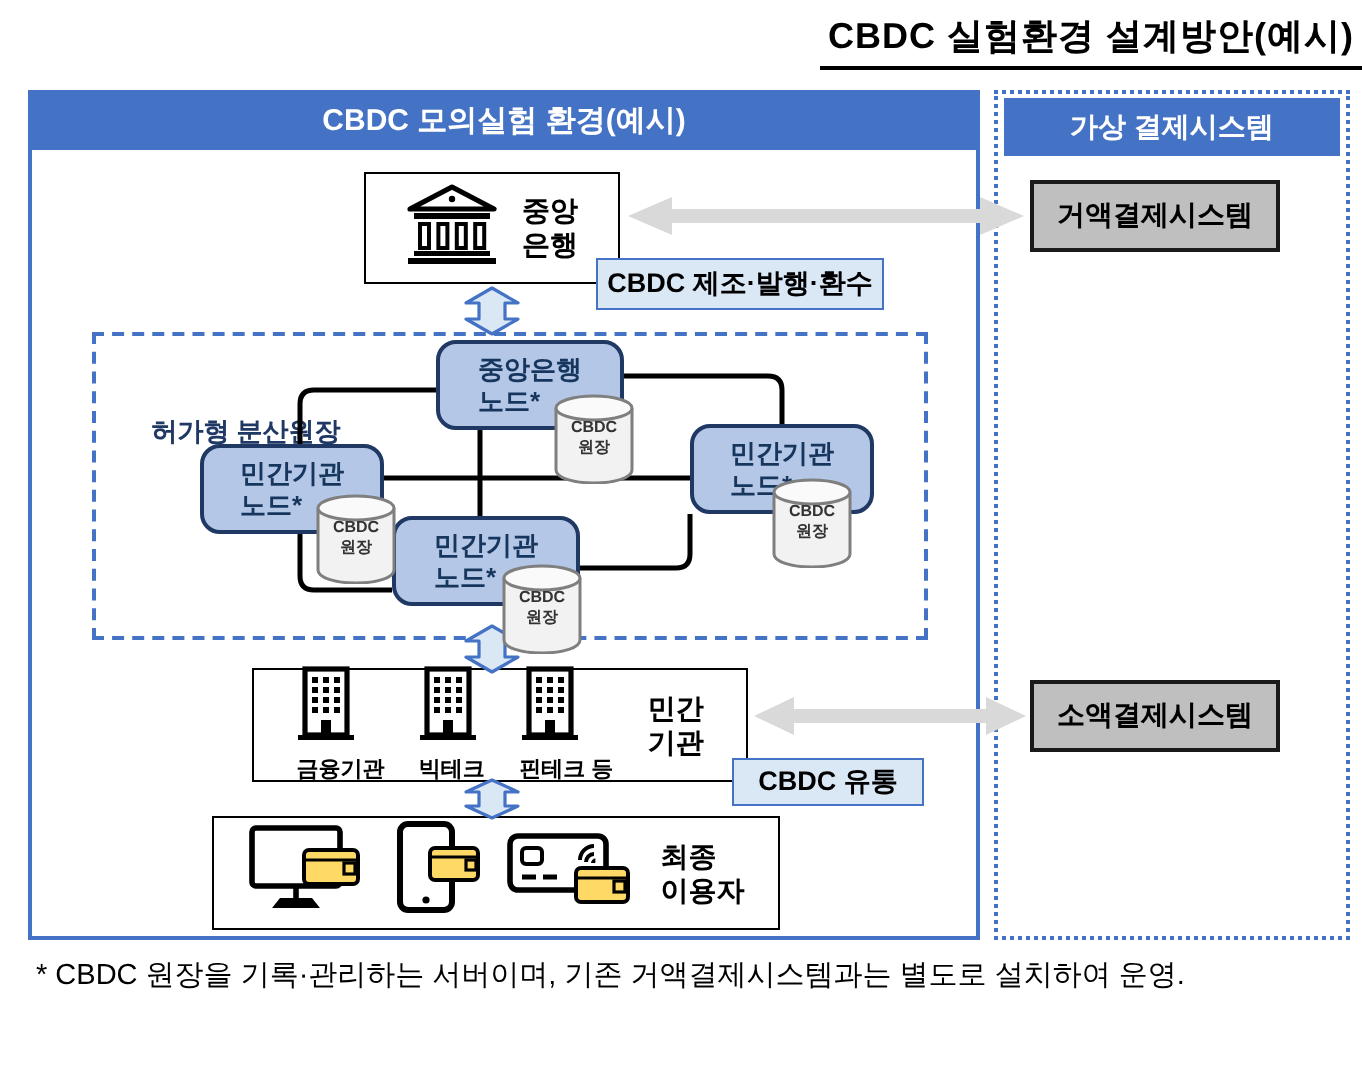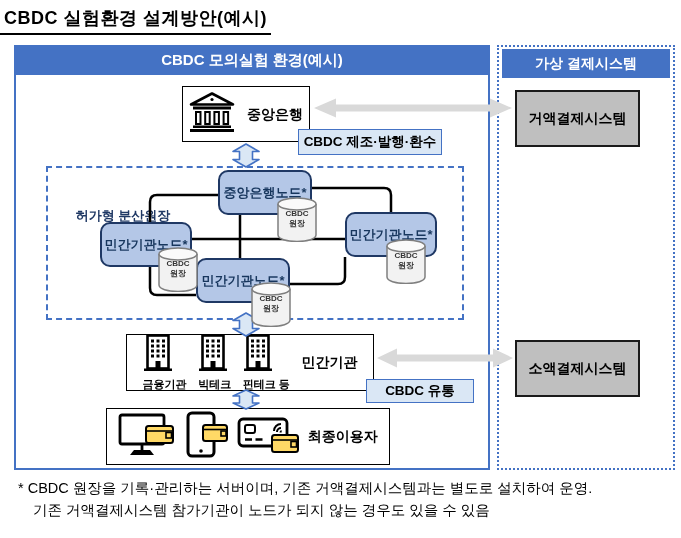--- a/index.html
+++ b/index.html
@@ -1,42 +1,42 @@
 <!DOCTYPE html>
 <html><head>
 <meta charset="utf-8">
 <style>
   html,body{margin:0;padding:0;background:#fff;}
   body{font-family:"Liberation Sans","DejaVu Sans",sans-serif;color:#000;}
   .stage{position:relative;width:681px;height:538px;background:#fff;overflow:hidden;}
   .abs{position:absolute;box-sizing:border-box;}
 
-  .title{left:0;top:6px;width:681px;text-align:left;z-index:2;}
+  .title{left:0;top:6px;width:681px;text-align:right;z-index:2;}
   .title span{display:inline-block;font-size:18px;font-weight:bold;letter-spacing:.5px;
     border-bottom:2.5px solid #000;padding:0 4px 3px;}
 
   .main-panel{left:14px;top:45px;width:476px;height:425px;border:2px solid #4472C4;background:#fff;z-index:1;}
   .main-header{left:14px;top:45px;width:476px;height:30px;background:#4472C4;color:#fff;
     font-size:15px;font-weight:bold;display:flex;align-items:center;justify-content:center;z-index:2;}
 
   .virtual-panel{left:497px;top:45px;width:178px;height:425px;border:2px dotted #4472C4;background:#fff;z-index:1;}
   .virtual-header{left:502px;top:49px;width:168px;height:29px;background:#4472C4;color:#fff;
     font-size:14px;font-weight:bold;display:flex;align-items:center;justify-content:center;z-index:2;}
-  .gray-box{width:125px;height:57px;background:#BFBFBF;border:2px solid #1a1a1a;
+  .gray-box{width:125px;height:36px;background:#BFBFBF;border:2px solid #1a1a1a;
     display:flex;align-items:center;justify-content:center;font-size:14px;font-weight:bold;z-index:3;}
 
   .cb-box{left:182px;top:86px;width:128px;height:56px;background:#fff;border:1.5px solid #000;
     display:flex;align-items:center;justify-content:center;gap:12px;z-index:3;}
-  .two-line{display:flex;align-items:flex-start;line-height:1.2;
+  .two-line{display:flex;flex-direction:column;align-items:flex-start;line-height:1.2;
     font-size:14px;font-weight:bold;}
 
   .label-box{background:#DAE7F5;border:1.5px solid #4472C4;display:flex;align-items:center;
     justify-content:center;font-size:13.5px;font-weight:bold;z-index:6;}
   .issuance{left:298px;top:129px;width:144px;height:26px;}
-  .distribution{left:366px;top:379px;width:108px;height:24px;}
+  .distribution{left:366px;top:379px;width:96px;height:24px;}
 
   .dashed-box{left:46px;top:166px;width:418px;height:154px;border:2px dashed #4472C4;z-index:1;}
   .net-label{left:58px;top:172px;width:130px;text-align:center;font-size:13px;font-weight:bold;
     color:#1F3864;line-height:1.25;z-index:2;margin-top:36px;}
   .net-label span{display:block;}
 
   .lines-svg{left:46px;top:166px;z-index:2;}
 
   .node{background:#B4C7E7;border:2px solid #1F3864;border-radius:10px;color:#1F3864;
     display:flex;align-items:center;justify-content:center;z-index:3;}
@@ -332,16 +332,15 @@
       </svg>
     </span>
     <span class="two-line">
       <span>최종</span>
       <span>이용자</span>
     </span>
   </div>
 
   <div class="abs footnote">
     <div>* CBDC 원장을 기록·관리하는 서버이며, 기존 거액결제시스템과는 별도로 설치하여 운영.</div>
-    <div class="fn2">기존 거액결제시스템 참가기관이 노드가 되지 않는 경우도 있을 수 있음</div>
   </div>
 
 </div>
 
 </body></html>

